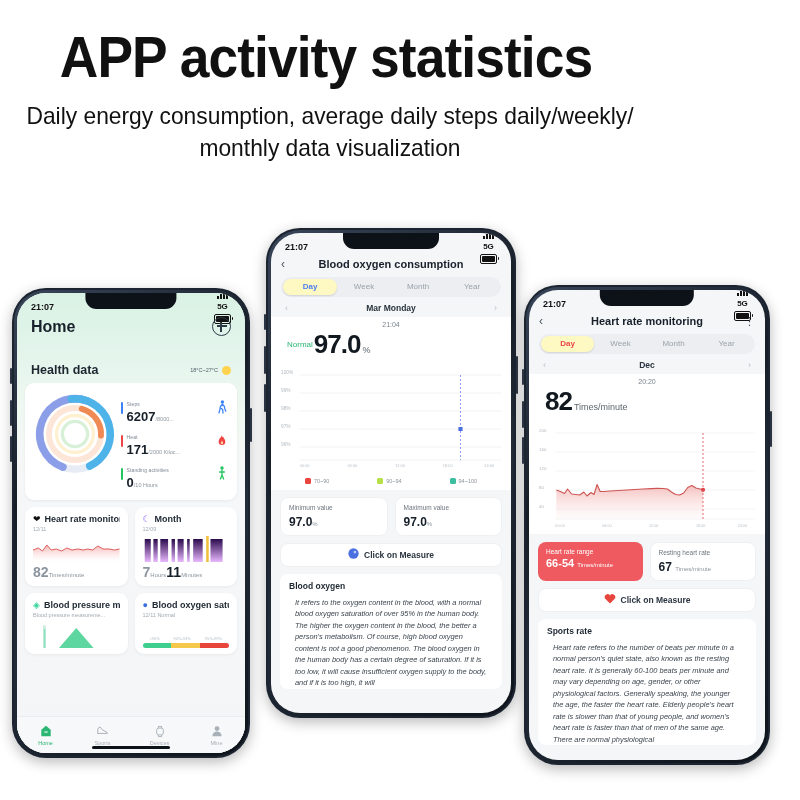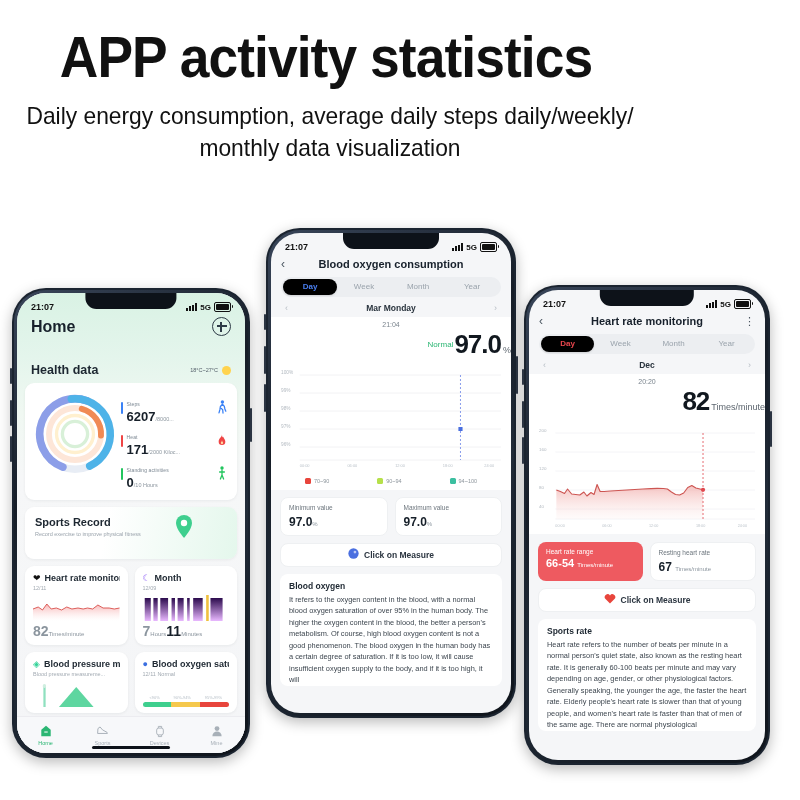--- a/index.html
+++ b/index.html
@@ -63,21 +63,21 @@
   #phone-left  {left:12px; top:288px; width:238px; height:470px;}
   #phone-center{left:266px;top:228px; width:250px; height:490px;}
   #phone-right {left:524px;top:285px; width:246px; height:480px;}
 
   
   .statusbar{
     height:20px;display:flex;align-items:center;justify-content:space-between;
     padding:8px 14px 0;font-size:9px;font-weight:700;color:#111;box-sizing:border-box;
   }
   .sb-left{display:flex;align-items:center;gap:3px;}
-  .sb-right{display:flex;align-items:center;gap:3px;font-size:8px;font-weight:700;}
+  .sb-right{display:flex;align-items:center;gap:3px;font-size:8px;font-weight:700;flex-direction:column;}
   .bars{display:inline-block;width:11px;height:8px;position:relative;}
   .bars i{position:absolute;bottom:0;width:2px;background:#111;}
   .bars i:nth-child(1){left:0;height:3px}
   .bars i:nth-child(2){left:3px;height:5px}
   .bars i:nth-child(3){left:6px;height:6.5px}
   .bars i:nth-child(4){left:9px;height:8px}
   .batt{display:inline-block;width:15px;height:8px;border:1px solid #111;border-radius:2px;position:relative;}
   .batt::before{content:"";position:absolute;left:1px;top:1px;bottom:1px;right:1px;background:#111;border-radius:1px;}
   .batt::after{content:"";position:absolute;right:-3px;top:2px;width:1.5px;height:3px;background:#111;border-radius:0 1px 1px 0;}
   .loc-arrow{width:0;height:0;display:inline-block;}
@@ -139,45 +139,45 @@
   
   .navbar{display:flex;align-items:center;padding:4px 10px 6px;}
   .navbar .back{font-size:12px;color:#4a5560;width:14px;}
   .navbar .ttl{flex:1;text-align:center;font-size:11px;font-weight:700;color:#17202b;}
   .navbar .rgt{width:14px;text-align:right;font-size:11px;color:#4a5560;}
   .segment{
     margin:0 10px;background:#eceef1;border-radius:12px;height:20px;
     display:flex;align-items:center;padding:2px;box-sizing:border-box;
   }
   .seg{flex:1;text-align:center;font-size:8px;color:#9aa3ac;line-height:16px;border-radius:10px;}
-  .seg.on{background:#000000;font-weight:700;box-shadow:0 1px 2px rgba(0,0,0,.12);}
+  .seg.on{background:#fef9c3;font-weight:700;box-shadow:0 1px 2px rgba(0,0,0,.12);}
   .datenav{display:flex;align-items:center;justify-content:space-between;padding:6px 14px 1px;}
   .datenav .d{font-size:8.5px;font-weight:700;color:#2a343e;}
   .datenav .ar{font-size:9px;color:#b6bdc4;}
   .time-lbl{text-align:center;font-size:7px;color:#7a848d;padding-top:2px;}
-  .bigval{text-align:right;padding:1px 0 3px;}
+  .bigval{text-align:left;padding:1px 16px 3px;}
   .bigval .nrm{font-size:8px;color:#2bb673;vertical-align:6px;margin-right:1px;}
   .bigval .n{font-size:26px;font-weight:700;letter-spacing:-1px;color:#11181f;}
   .bigval .u{font-size:9px;color:#5d666f;margin-left:2px;}
   .chartbox{padding:2px 8px 0;}
   .legend{display:flex;justify-content:space-around;padding:5px 10px 6px;}
   .lg{display:flex;align-items:center;gap:3px;font-size:5.5px;color:#8d959c;}
   .lg i{width:6px;height:6px;border-radius:1.5px;display:inline-block;}
   .pair{display:flex;gap:7px;padding:0 9px;}
   .pbox{flex:1;background:#fff;border-radius:8px;border:1px solid #eef0f2;padding:6px 8px;box-sizing:border-box;}
   .pbox .k{font-size:6.5px;color:#6c757d;line-height:1.35;}
   .pbox .v{font-size:12px;font-weight:700;color:#161f29;margin-top:2px;}
   .pbox .v span{font-size:6px;font-weight:400;color:#8b959e;}
   .measure{
     margin:7px 9px 0;background:#fff;border:1px solid #eef0f2;border-radius:8px;height:22px;
     display:flex;align-items:center;justify-content:center;gap:5px;font-size:8.5px;font-weight:600;color:#2b3540;
   }
   .infobox{margin:7px 9px 0;background:#fff;border-radius:8px;padding:7px 9px 0;}
   .infobox h4{margin:0 0 3px;font-size:8.5px;font-weight:700;color:#1d2731;}
-  .infobox p{margin:0;font-size:7.4px;line-height:1.55;color:#3c454e;text-align:left;}
+  .infobox p{margin:6px;font-size:7.4px;line-height:1.55;color:#3c454e;text-align:left;font-style:italic;}
 
   
   .hr-pair{display:flex;gap:7px;padding:0 9px;}
   .hr-red{flex:1;background:#ee5a60;border-radius:8px;padding:6px 8px;box-sizing:border-box;color:#fff;}
   .hr-red .k{font-size:6.5px;}
   .hr-red .v{font-size:11px;font-weight:700;margin-top:2px;}
   .hr-red .v span{font-size:6px;font-weight:400;}
   .seg.on.red{color:#e8464d;}
   .seg.on.blue{color:#4a7ff0;}
 </style>
@@ -281,30 +281,20 @@
                 <span class="ic">
                   <svg width="8" height="14" viewBox="0 0 8 14">
                       <circle cx="4" cy="2" r="1.7" fill="#22c55e"></circle>
                       <path d="M4 4v5M4 9l-1.6 4M4 9l1.6 4M1.6 6h4.8" stroke="#22c55e" stroke-width="1.3" fill="none" stroke-linecap="round"></path>
                     </svg>
                 </span>
               </div>
             </div>
           </div>
 
-          <div class="card sports-card">
-            <div class="t">Sports Record</div>
-            <div class="d">Record exercise to improve physical fitness</div>
-            <div class="pin">
-              <svg width="22" height="26" viewBox="0 0 22 26">
-                  <path d="M11 0a8 8 0 0 0-8 8c0 6 8 15 8 15s8-9 8-15a8 8 0 0 0-8-8z" fill="#3ecf8e"></path>
-                  <circle cx="11" cy="8" r="3.2" fill="#fff"></circle>
-                </svg>
-            </div>
-          </div>
 
           <div class="grid2">
             <div class="mini">
               <div class="mini-h">
                   <span class="dot">❤</span>
                 <span class="nm">Heart rate monitori</span>
                 </div>
               <div class="dt">12/11</div>
               <div class="spark">
                 <svg viewBox="0 0 100 26" width="100%" height="26" preserveAspectRatio="none">

